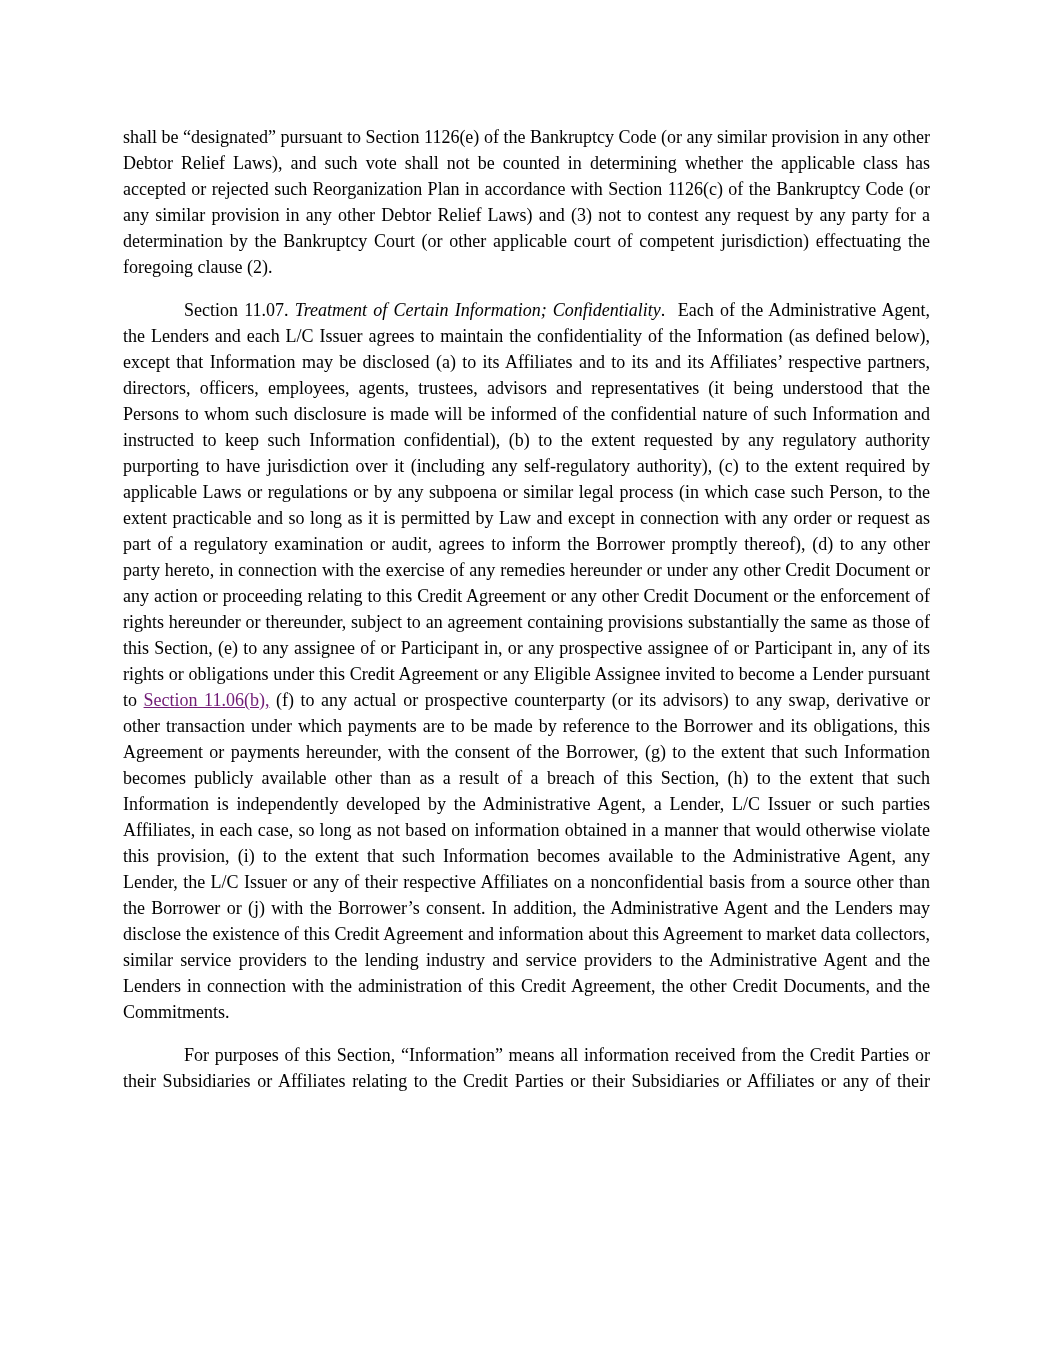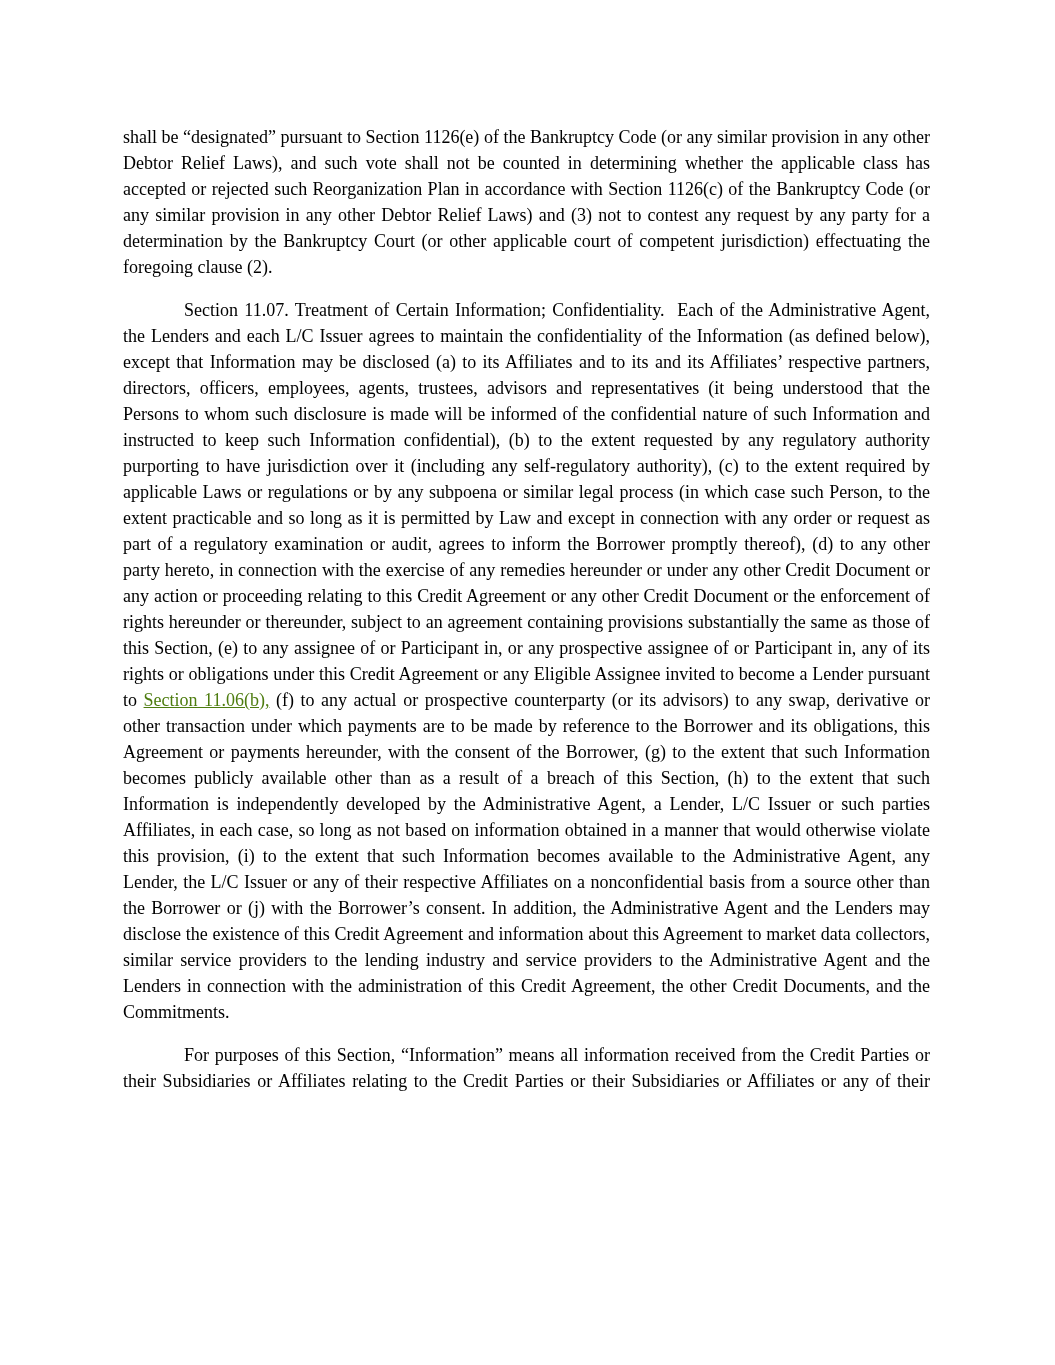--- a/index.html
+++ b/index.html
@@ -23,23 +23,23 @@
     font-size: 18px;
     line-height: 26px;
     text-align: justify;
     text-justify: inter-word;
     color: #000000;
   }
   .doc-body p.para.indent {
     text-indent: 61px;
   }
   .run-normal { font-style: normal; font-weight: normal; }
-  .run-italic { }
+  .run-italic { font-style: italic; }
   .run-bold { font-weight: normal; }
-  .run-underline { text-decoration: underline; color: #4d7c0f; }
+  .run-underline { text-decoration: underline; color: #701a75; }
   .page-footer {
     position: absolute;
     left: 0;
     top: 1272px;
     width: 1055px;
     text-align: center;
     font-size: 24px;
     line-height: 26px;
     color: #000000;
   }

